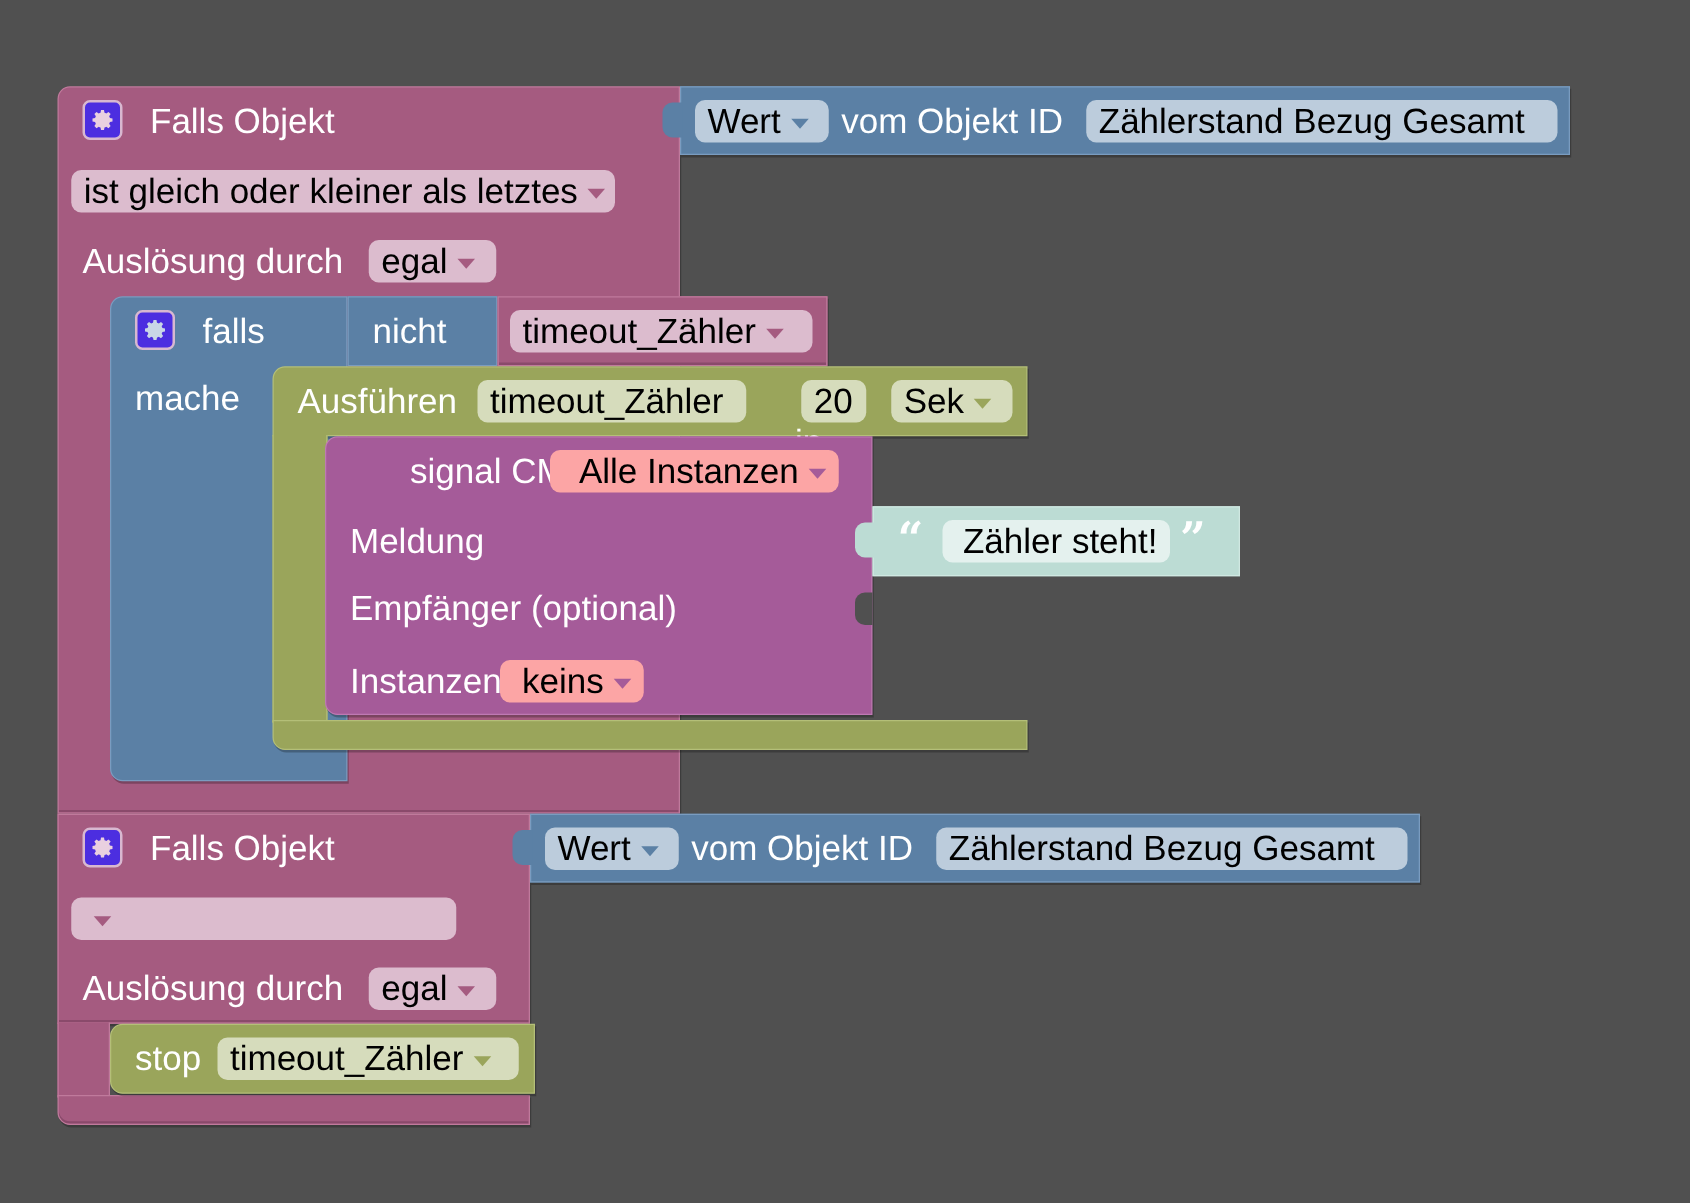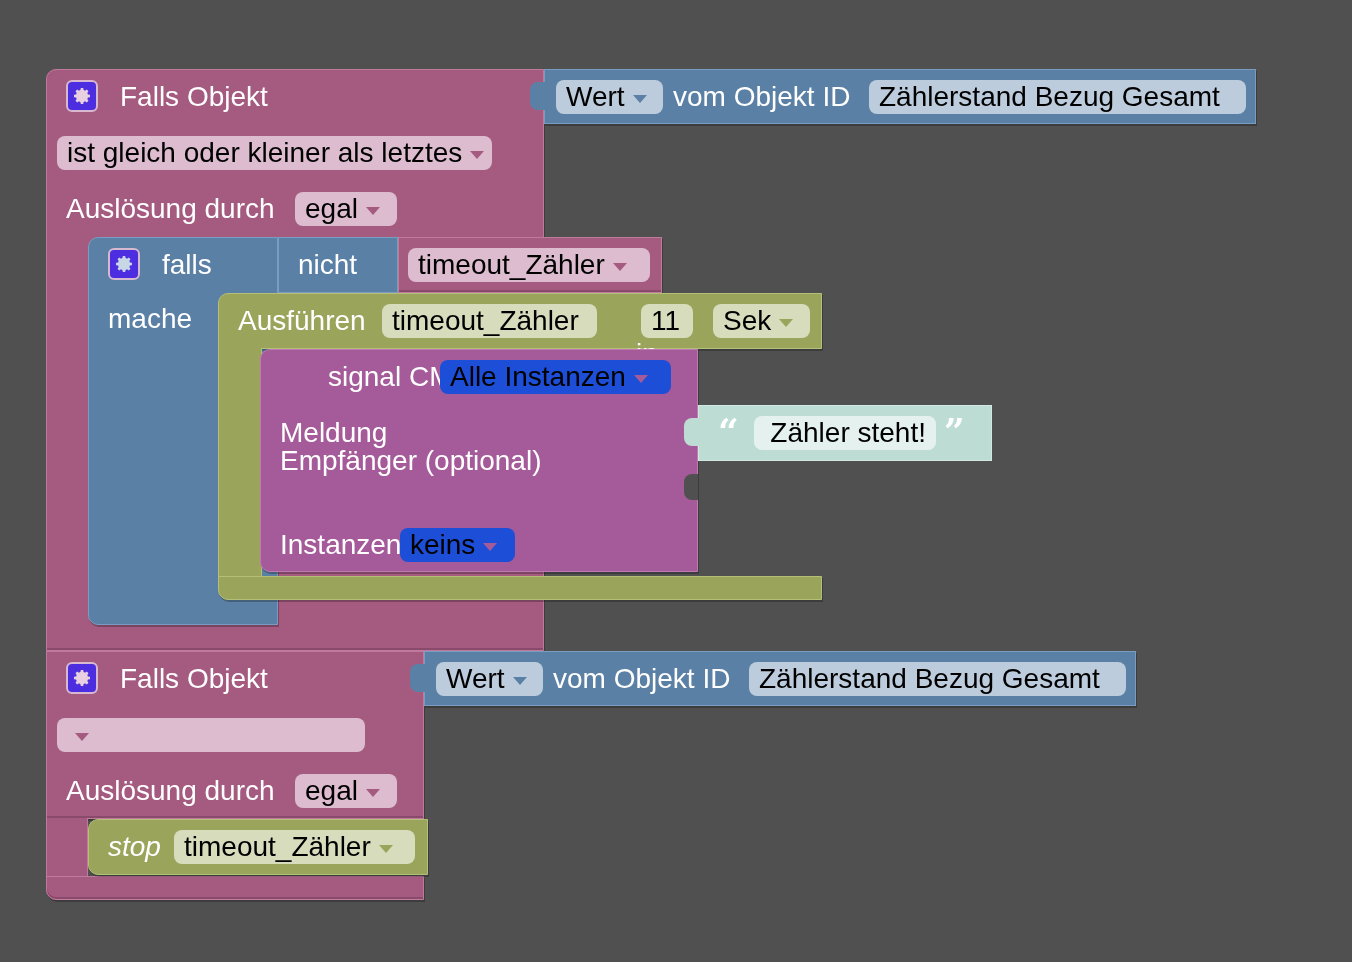--- a/index.html
+++ b/index.html
@@ -8,21 +8,21 @@
   .pink{background:#a55b80;border:1px solid #c07a9c;box-shadow:inset 0 -2px 0 #8a4a6b, 1px 2px 0 rgba(0,0,0,0.25);}
   .blue{background:#5b80a5;border:1px solid #7a9cc0;box-shadow:1px 2px 0 rgba(0,0,0,0.25);}
   .olive{background:#9aa55b;border:1px solid #b4bf78;box-shadow:1px 2px 0 rgba(0,0,0,0.25);}
   .purple{background:#a55b99;border:1px solid #bf79b3;box-shadow:1px 2px 0 rgba(0,0,0,0.25);}
   .mint{background:#bcdcd4;border:1px solid #d0e8e2;}
   .lbl{position:absolute;color:#fff;font-size:28px;line-height:34px;white-space:nowrap;}
   .field{position:absolute;height:34px;border-radius:8px;font-size:28px;line-height:34px;color:#000;padding:0 10px;white-space:nowrap;box-sizing:border-box;}
   .f-pink{background:#dcbcce;}
   .f-blue{background:#bcccdc;}
   .f-olive{background:#d6dcbc;}
-  .f-purple{background:#1d4ed8;}
+  .f-purple{background:#fca5a5;text-align:right;}
   .f-mint{background:#e4f1ee;}
   .arrow{display:inline-block;width:0;height:0;border-left:7px solid transparent;border-right:7px solid transparent;margin-left:8px;vertical-align:middle;}
   .a-pink{border-top:8px solid #a55b80;}
   .a-blue{border-top:8px solid #5b80a5;}
   .a-olive{border-top:8px solid #9aa55b;}
   .a-purple{border-top:8px solid #a55b99;}
   .gear{position:absolute;width:32px;height:32px;border-radius:6px;background:#4c2ee0;border:2px solid #d8b8d0;box-sizing:border-box;display:flex;align-items:center;justify-content:center;}
   .gear svg{width:20px;height:20px;}
   .quote{position:absolute;color:#fff;font-size:36px;font-family:"DejaVu Serif",serif;font-weight:bold;line-height:34px;}
 </style>
@@ -73,32 +73,32 @@
 <div class="field f-pink" style="left:408px;top:248px;width:242px;">
   <span>timeout_Zähler</span><span class="arrow a-pink"></span>
 </div>
 
 <div class="blk olive" style="left:218px;top:293px;width:604px;height:56px;border-radius:10px 0 0 0;"></div>
 <div class="blk olive" style="left:218px;top:348px;width:44px;height:230px;border-top:none;box-shadow:none;"></div>
 <div class="blk olive" style="left:218px;top:576px;width:604px;height:24px;border-radius:0 0 0 10px;"></div>
 <div class="lbl" style="left:238px;top:304px;">Ausführen</div>
 <div class="field f-olive" style="left:382px;top:304px;width:215px;">timeout_Zähler</div>
 <div class="lbl" style="left:636px;top:304px;margin-top:33px;">in</div>
-<div class="field f-olive" style="left:641px;top:304px;width:52px;">11</div>
+<div class="field f-olive" style="left:641px;top:304px;width:52px;">20</div>
 <div class="field f-olive" style="left:713px;top:304px;width:97px;">
   <span>Sek</span><span class="arrow a-olive"></span>
 </div>
 
 <div class="blk purple" style="left:260px;top:349px;width:438px;height:223px;border-radius:10px 0 0 10px;"></div>
 <div class="lbl" style="left:280px;top:360px;margin-left:48px;">signal CMB</div>
 <div class="field f-purple" style="left:440px;top:360px;width:231px;">
   <span>Alle Instanzen</span><span class="arrow a-purple"></span>
 </div>
 <div class="lbl" style="left:280px;top:416px;">Meldung</div>
-<div class="lbl" style="left:280px;top:444px;">Empfänger (optional)</div>
+<div class="lbl" style="left:280px;top:470px;">Empfänger (optional)</div>
 <div class="blk" style="left:684px;top:474px;width:14px;height:26px;background:#505050;border-radius:8px 0 0 8px;"></div>
 <div class="lbl" style="left:280px;top:528px;">Instanzen</div>
 <div class="field f-purple" style="left:400px;top:528px;width:115px;">
   <span>keins</span><span class="arrow a-purple"></span>
 </div>
 
 <div class="blk mint" style="left:698px;top:405px;width:294px;height:56px;"></div>
 <div class="blk" style="left:684px;top:418px;width:16px;height:28px;background:#bcdcd4;border-radius:8px 0 0 8px;"></div>
 <div class="quote" style="left:718px;top:414px;">“</div>
 <div class="field f-mint" style="left:754px;top:416px;width:182px;text-align:right;">Zähler steht!</div>
@@ -126,16 +126,16 @@
 
 <div class="blk blue" style="left:424px;top:651px;width:712px;height:55px;"></div>
 <div class="blk" style="left:410px;top:664px;width:16px;height:28px;background:#5b80a5;border-radius:8px 0 0 8px;"></div>
 <div class="field f-blue" style="left:436px;top:662px;width:107px;">
   <span>Wert</span><span class="arrow a-blue"></span>
 </div>
 <div class="lbl" style="left:553px;top:662px;">vom Objekt ID</div>
 <div class="field f-blue" style="left:749px;top:662px;width:377px;">Zählerstand Bezug Gesamt</div>
 
 <div class="blk olive" style="left:88px;top:819px;width:340px;height:56px;border-radius:10px 0 0 10px;"></div>
-<div class="lbl" style="left:108px;top:830px;font-style:italic;">stop</div>
+<div class="lbl" style="left:108px;top:830px;">stop</div>
 <div class="field f-olive" style="left:174px;top:830px;width:241px;">
   <span>timeout_Zähler</span><span class="arrow a-olive"></span>
 </div>
 
 </body></html>

